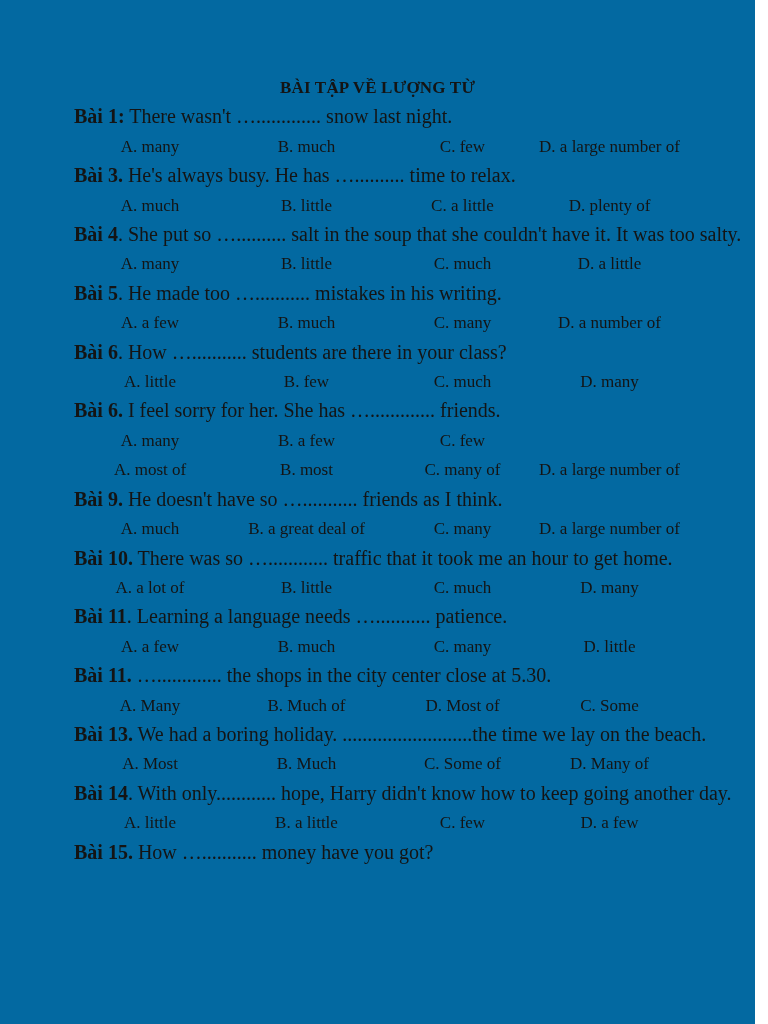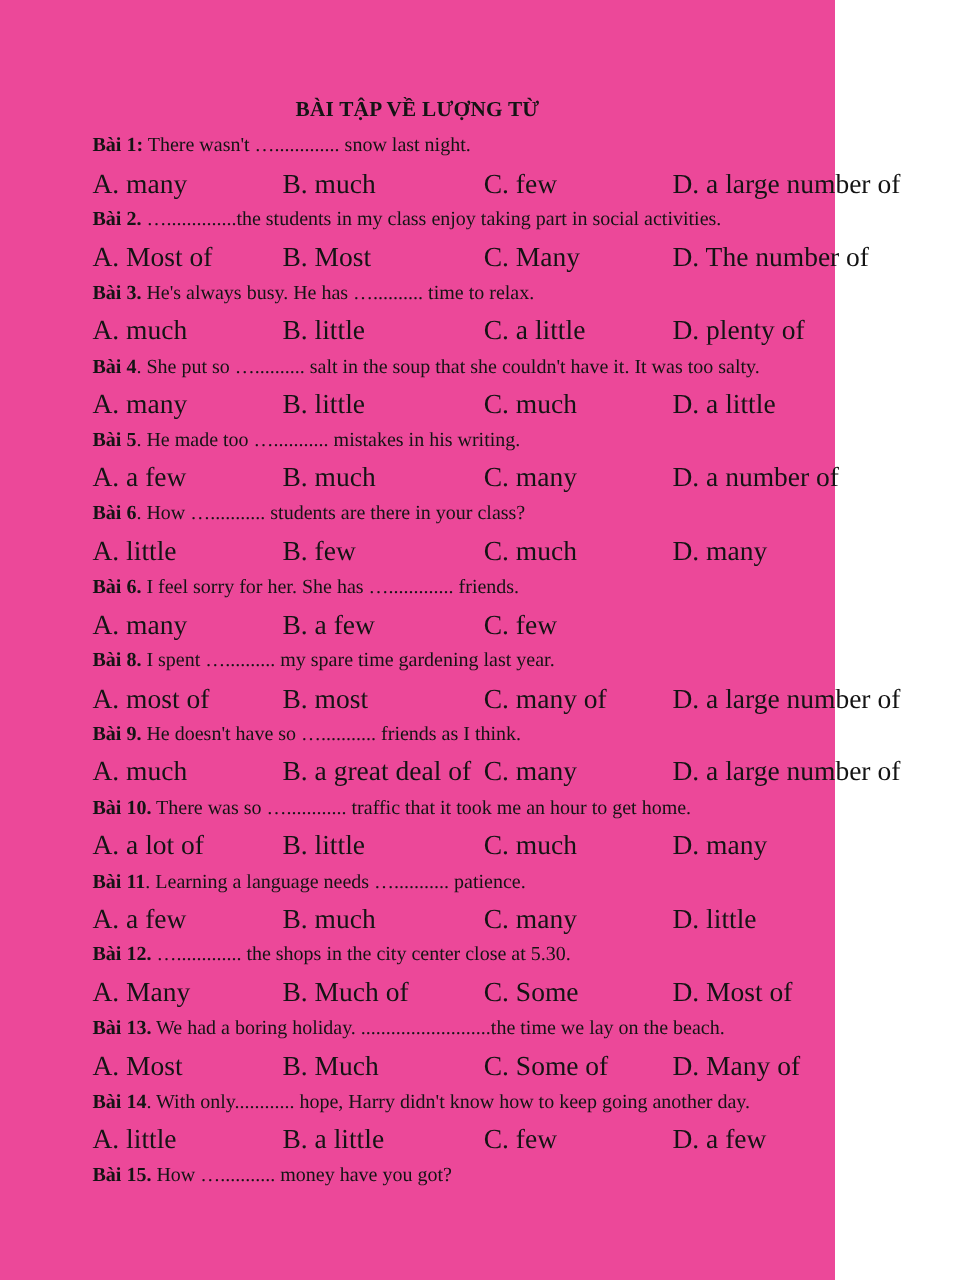--- a/index.html
+++ b/index.html
@@ -9,78 +9,70 @@
   }
   body {
     width: 768px;
     height: 1024px;
     overflow: hidden;
     font-family: "Liberation Serif", "DejaVu Serif", serif;
     color: #141414;
   }
   .page {
     box-sizing: border-box;
-    width: 668px;
+    width: 755px;
     height: 1024px;
     padding: 73px 74px 0 74px;
-    background: #ec4899;
+    background: #0369a1;
   }
   .doc-title {
     margin: 0;
     text-align: center;
     font-size: 17px;
     font-weight: bold;
     line-height: 29.4px;
     letter-spacing: 0.2px;
     white-space: nowrap;
   }
   .q-line {
     margin: 0;
-    font-size: 16px;
+    font-size: 20px;
     line-height: 29.4px;
     white-space: nowrap;
   }
   .q-label {
     font-weight: bold;
   }
   .opts {
     display: grid;
     grid-template-columns: 152px 161px 151px 1fr;
-    font-size: 22px;
+    font-size: 17px;
     line-height: 29.4px;
     white-space: nowrap;
+    text-align: center;
   }
   .opt { display: block; }
 </style>
 </head>
 <body>
 
 <div class="page">
 
   <p class="doc-title">BÀI TẬP VỀ LƯỢNG TỪ</p>
 
   <div>
     <p class="q-line"><span class="q-label">Bài 1:</span><span> There wasn't …............. snow last night.</span></p>
     <div class="opts">
       <span class="opt">A. many</span>
       <span class="opt">B. much</span>
       <span class="opt">C. few</span>
       <span class="opt">D. a large number of</span>
     </div>
   </div>
 
-  <div>
-    <p class="q-line"><span class="q-label">Bài 2.</span><span> …..............the students in my class enjoy taking part in social activities.</span></p>
-    <div class="opts">
-      <span class="opt">A. Most of</span>
-      <span class="opt">B. Most</span>
-      <span class="opt">C. Many</span>
-      <span class="opt">D. The number of</span>
-    </div>
-  </div>
 
   <div>
     <p class="q-line"><span class="q-label">Bài 3.</span><span> He's always busy. He has ….......... time to relax.</span></p>
     <div class="opts">
       <span class="opt">A. much</span>
       <span class="opt">B. little</span>
       <span class="opt">C. a little</span>
       <span class="opt">D. plenty of</span>
     </div>
   </div>
@@ -118,21 +110,20 @@
   <div>
     <p class="q-line"><span class="q-label">Bài 6.</span><span> I feel sorry for her. She has …............. friends.</span></p>
     <div class="opts">
       <span class="opt">A. many</span>
       <span class="opt">B. a few</span>
       <span class="opt">C. few</span>
     </div>
   </div>
 
   <div>
-    <p class="q-line"><span class="q-label">Bài 8.</span><span> I spent ….......... my spare time gardening last year.</span></p>
     <div class="opts">
       <span class="opt">A. most of</span>
       <span class="opt">B. most</span>
       <span class="opt">C. many of</span>
       <span class="opt">D. a large number of</span>
     </div>
   </div>
 
   <div>
     <p class="q-line"><span class="q-label">Bài 9.</span><span> He doesn't have so …........... friends as I think.</span></p>
@@ -158,26 +149,26 @@
     <p class="q-line"><span class="q-label">Bài 11</span><span>. Learning a language needs …........... patience.</span></p>
     <div class="opts">
       <span class="opt">A. a few</span>
       <span class="opt">B. much</span>
       <span class="opt">C. many</span>
       <span class="opt">D. little</span>
     </div>
   </div>
 
   <div>
-    <p class="q-line"><span class="q-label">Bài 12.</span><span> …............. the shops in the city center close at 5.30.</span></p>
+    <p class="q-line"><span class="q-label">Bài 11.</span><span> …............. the shops in the city center close at 5.30.</span></p>
     <div class="opts">
       <span class="opt">A. Many</span>
       <span class="opt">B. Much of</span>
+      <span class="opt">D. Most of</span>
       <span class="opt">C. Some</span>
-      <span class="opt">D. Most of</span>
     </div>
   </div>
 
   <div>
     <p class="q-line"><span class="q-label">Bài 13.</span><span> We had a boring holiday. ..........................the time we lay on the beach.</span></p>
     <div class="opts">
       <span class="opt">A. Most</span>
       <span class="opt">B. Much</span>
       <span class="opt">C. Some of</span>
       <span class="opt">D. Many of</span>

